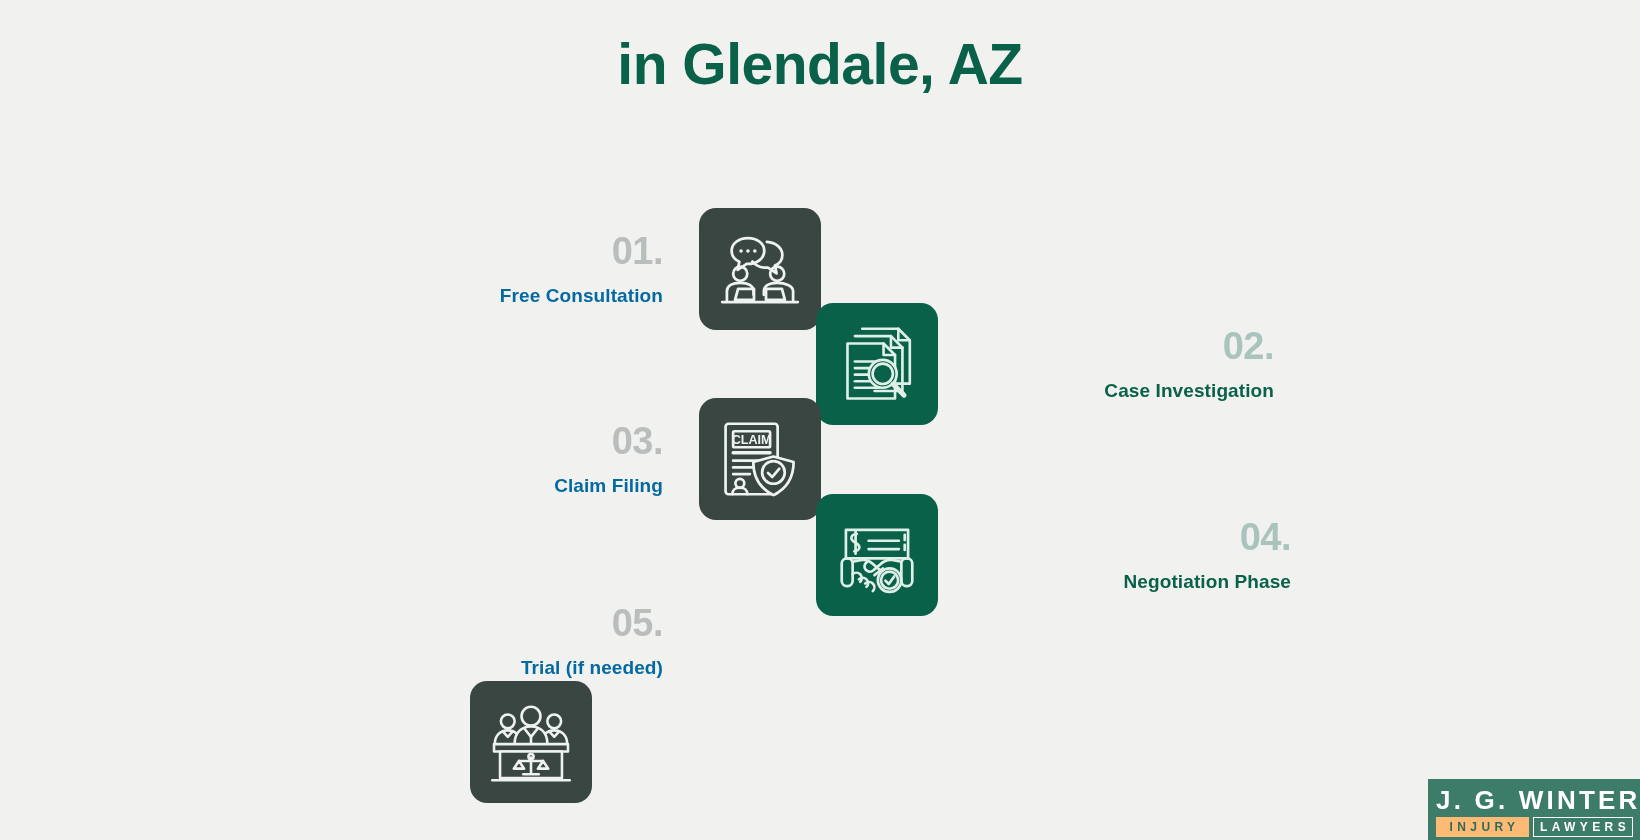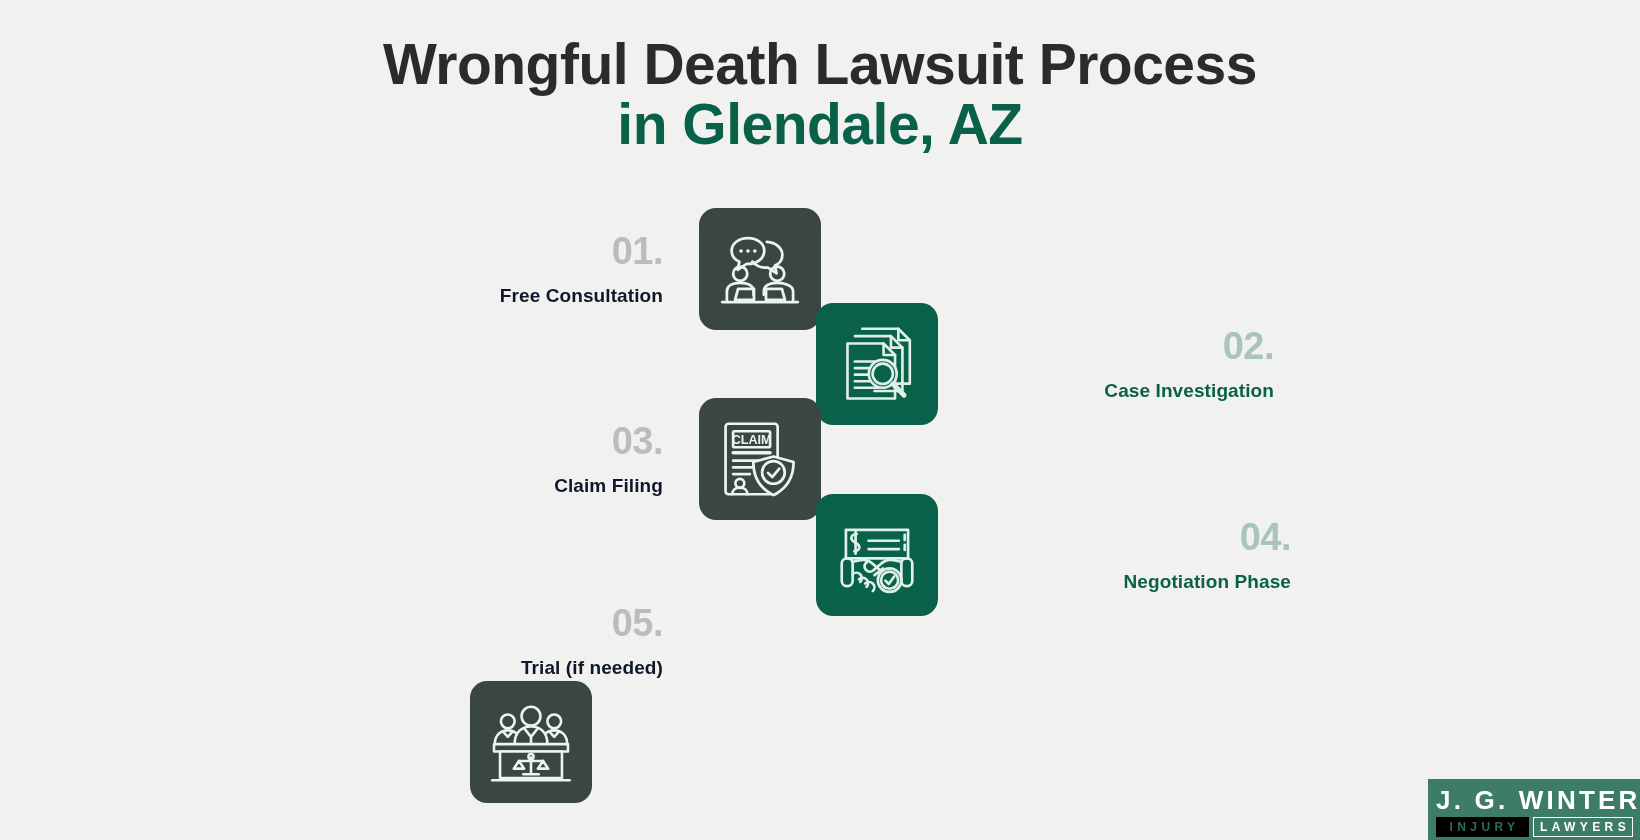--- a/index.html
+++ b/index.html
@@ -68,21 +68,21 @@
   }
   .step-label {
     font-weight: bold;
     font-size: 19px;
     line-height: 26px;
     margin-top: 11px;
     letter-spacing: 0.1px;
   }
   
   .v-dark .step-num  { color: #b9bdbc; }
-  .v-dark .step-label{ color: #0f172a; }
+  .v-dark .step-label{ color: #0369a1; }
   
   .v-green .step-num  { color: #a9c4bc; }
   .v-green .step-label{ color: #0a6149; }
 
   .tile {
     width: 122px;
     height: 122px;
     border-radius: 17px;
     flex: 0 0 auto;
     display: flex;
@@ -124,35 +124,34 @@
     align-items: center;
     justify-content: center;
     font-size: 12px;
     font-weight: bold;
     letter-spacing: 4.4px;
     padding: 0 4px 0 8px;
     box-sizing: border-box;
     white-space: nowrap;
   }
   #logo .pill-injury {
-    background: #000000;
+    background: #fdba74;
     color: #2f6b58;
     width: 102px;
   }
   #logo .pill-lawyers {
     border: 1.5px solid #ffffff;
     color: #ffffff;
     width: 100px;
   }
 </style>
 </head>
 <body>
 
 <div id="title-block">
-  <div class="title-line title-line-1">Wrongful Death Lawsuit Process</div>
   <div class="title-line title-line-2">in Glendale, AZ</div>
 </div>
 
 <div id="steps">
 
   <div class="step v-dark" style="left:355px; top:208px;">
     <div class="step-text align-right">
       <div class="step-num">01.</div>
       <div class="step-label">Free Consultation</div>
     </div>

